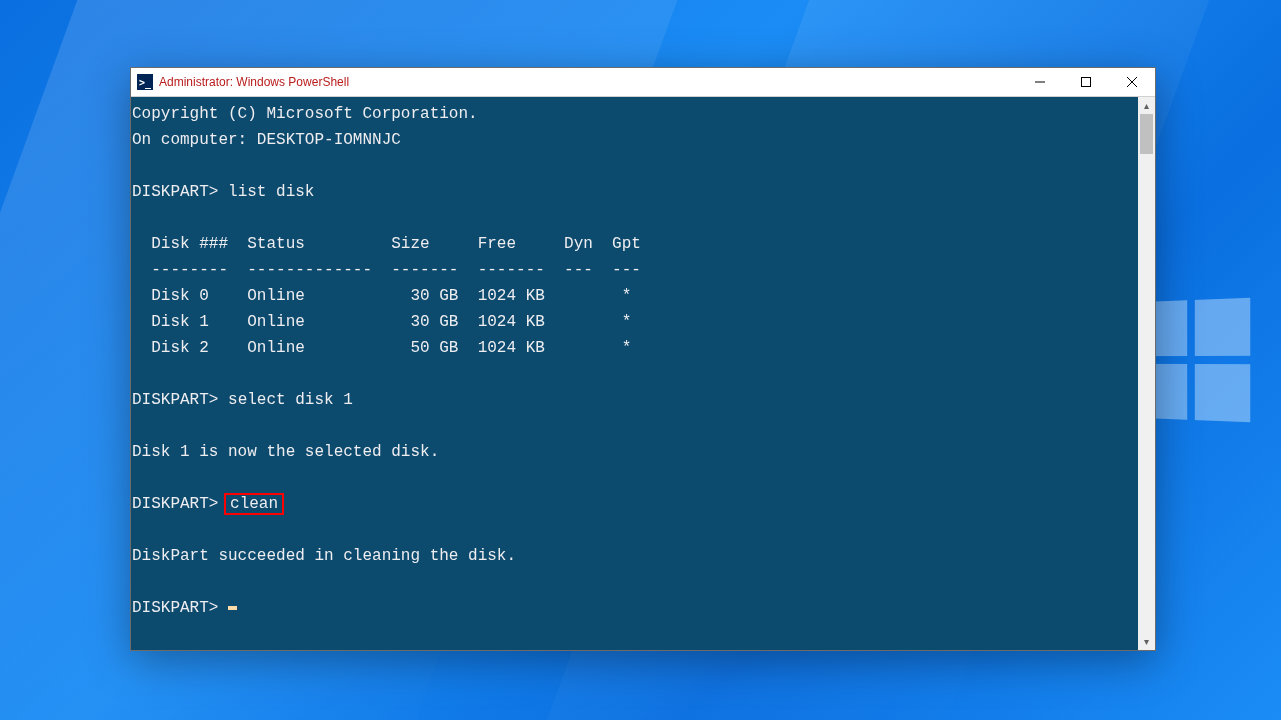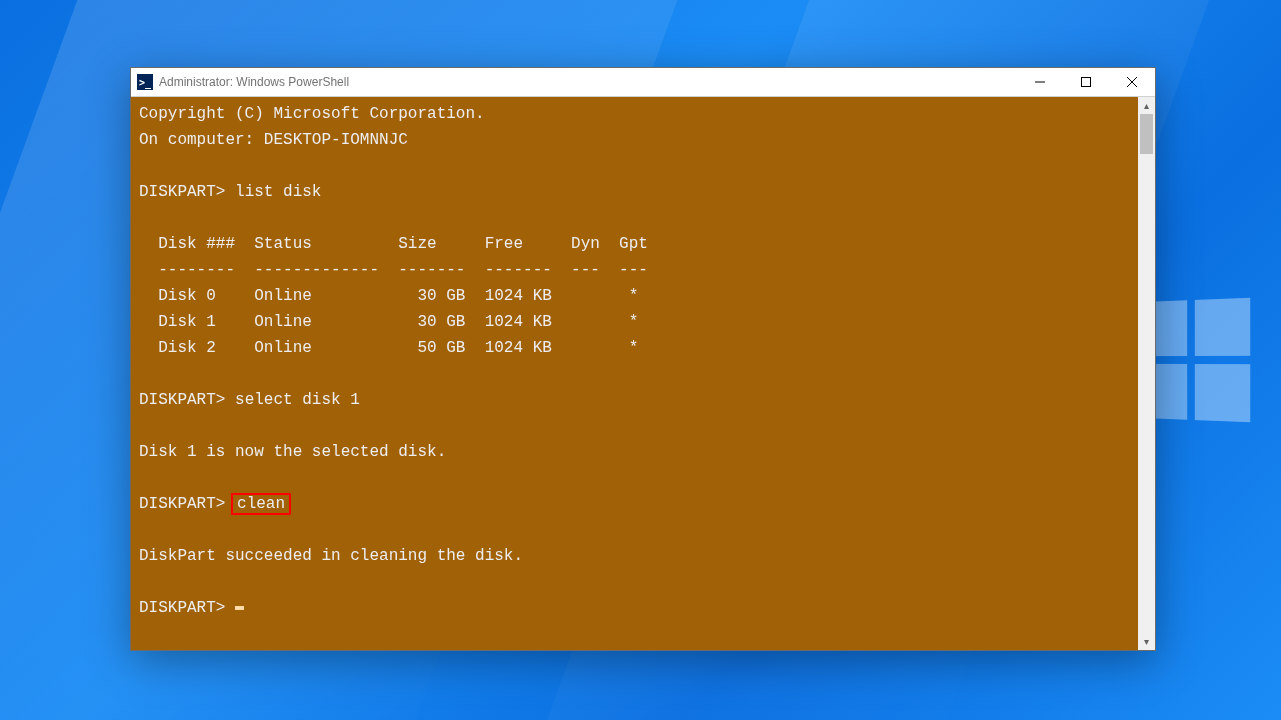--- a/index.html
+++ b/index.html
@@ -79,47 +79,47 @@
     justify-content: center;
   }
   .titlebar-icon span {
     color: #fff;
     font-size: 10px;
     font-weight: bold;
     font-family: Consolas, monospace;
   }
   .titlebar-text {
     font-size: 12px;
-    color: #737373;
+    color: #b91c1c;
     flex: 0 0 auto;
   }
   .titlebar-spacer { flex: 1 1 auto; }
   .win-btn {
     width: 46px;
     height: 28px;
     display: flex;
     align-items: center;
     justify-content: center;
     color: #000;
   }
   .win-btn svg { width: 10px; height: 10px; stroke: #000; stroke-width: 1; fill: none; }
 
   .client {
     flex: 1 1 auto;
     display: flex;
     min-height: 0;
   }
   .terminal {
     flex: 1 1 auto;
-    background: #a16207;
+    background: #0c4a6e;
     color: #eeedf0;
     font-family: Consolas, "Courier New", monospace;
     font-size: 16px;
     line-height: 26px;
-    padding: 4px 0 4px 8px;
+    padding: 4px 0 4px 1px;
     white-space: pre;
     overflow: hidden;
     position: relative;
   }
   .scrollbar {
     width: 17px;
     background: #f0f0f0;
     position: relative;
   }
   .scroll-arrow {

